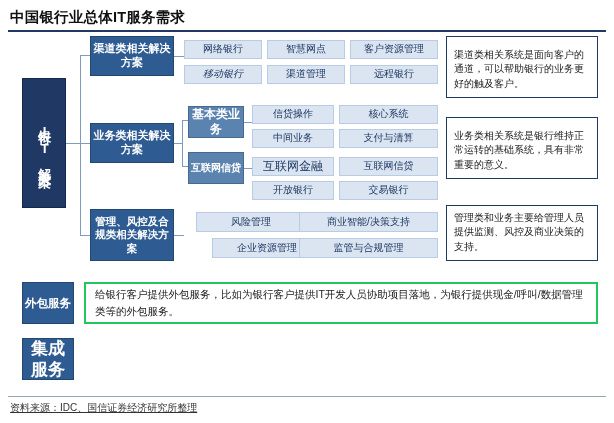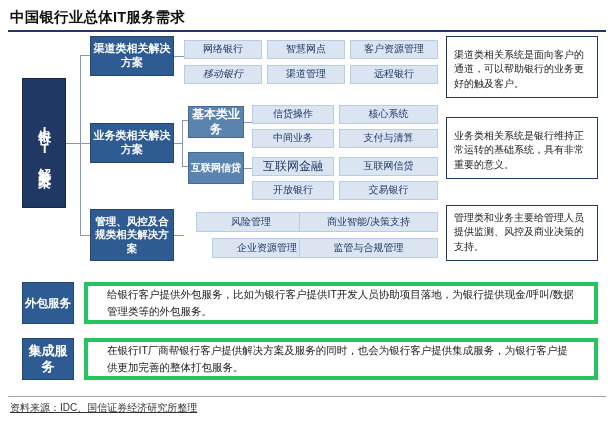--- a/index.html
+++ b/index.html
@@ -55,24 +55,24 @@
   .nb-light{
     background:#dbe5f1;color:#1f3864;border:1px solid #b8cce4;
   }
   .nb-text{
     background:#ffffff;color:#1a1a1a;border:1px solid #1f3864;
     font-size:10px;line-height:1.45;
     text-align:left;justify-content:flex-start;align-items:flex-end;
     padding:6px 7px;
   }
   .nb-note{
-    background:#ffffff;color:#1a1a1a;border:4px solid #22c55e;
+    background:#ffffff;color:#1a1a1a;border:2px solid #22c55e;
     font-size:10.5px;line-height:1.6;
     text-align:left;justify-content:flex-start;
-    padding:6px 19px;
+    padding:6px 9px;
   }
 
   
   .ln{position:absolute;background:#7f9cc0;}
   .ln-h{height:1px;}
   .ln-v{width:1px;}
 
   .vtext{
     writing-mode:vertical-rl;text-orientation:upright;
     letter-spacing:2px;
@@ -193,23 +193,20 @@
     <span>管理类和业务主要给管理人员提供监测、风控及商业决策的支持。</span>
   </div>
 
   <div class="box nb-mid" style="left:22px;top:282px;width:52px;height:42px;font-size:11.5px;">
     <span>外包服务</span>
   </div>
   <div class="box nb-note" style="left:84px;top:282px;width:514px;height:42px;">
     <span>给银行客户提供外包服务，比如为银行客户提供IT开发人员协助项目落地，为银行提供现金/呼叫/数据管理类等的外包服务。</span>
   </div>
 
-  <div class="box nb-mid" style="left:22px;top:338px;width:52px;height:42px;font-size:13px;">
+  <div class="box nb-mid" style="left:22px;top:338px;width:52px;height:42px;font-size:17px;">
     <span>集成服务</span>
-  </div>
-  <div class="box nb-note" style="left:84px;top:338px;width:514px;height:42px;">
-    <span>在银行IT厂商帮银行客户提供解决方案及服务的同时，也会为银行客户提供集成服务，为银行客户提供更加完善的整体打包服务。</span>
   </div>
 
   <div class="footer-rule"></div>
   <div class="footer">资料来源：IDC、国信证券经济研究所整理</div>
 
 </div>
 
 </body></html>

